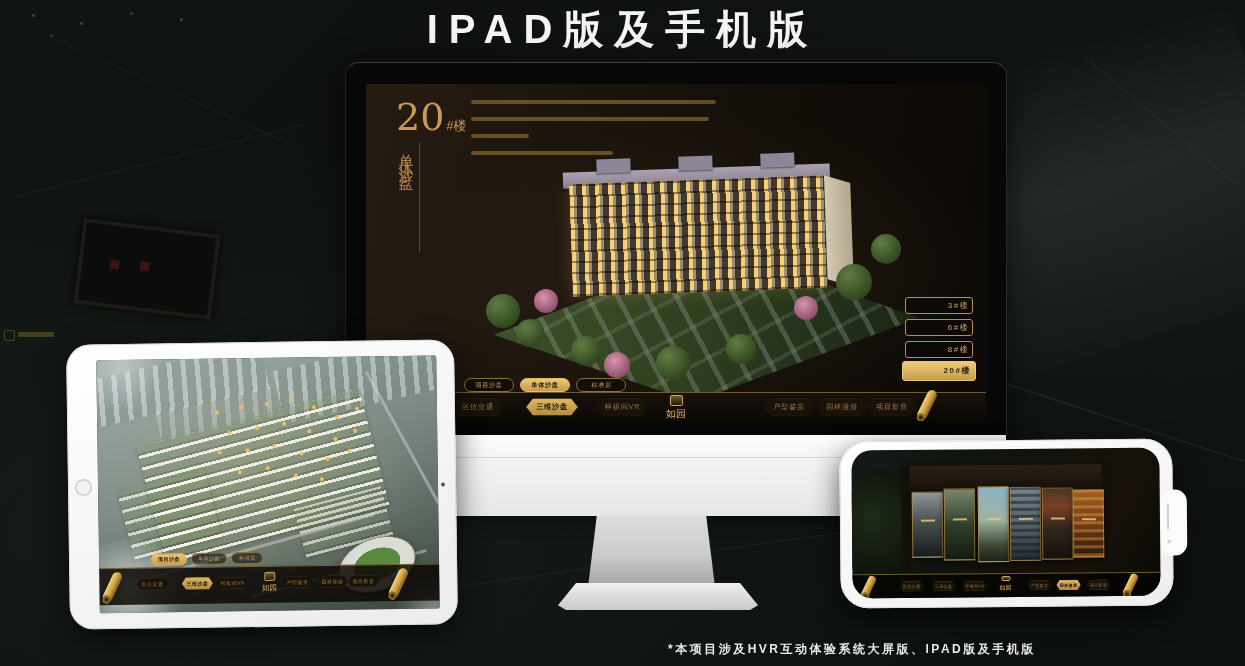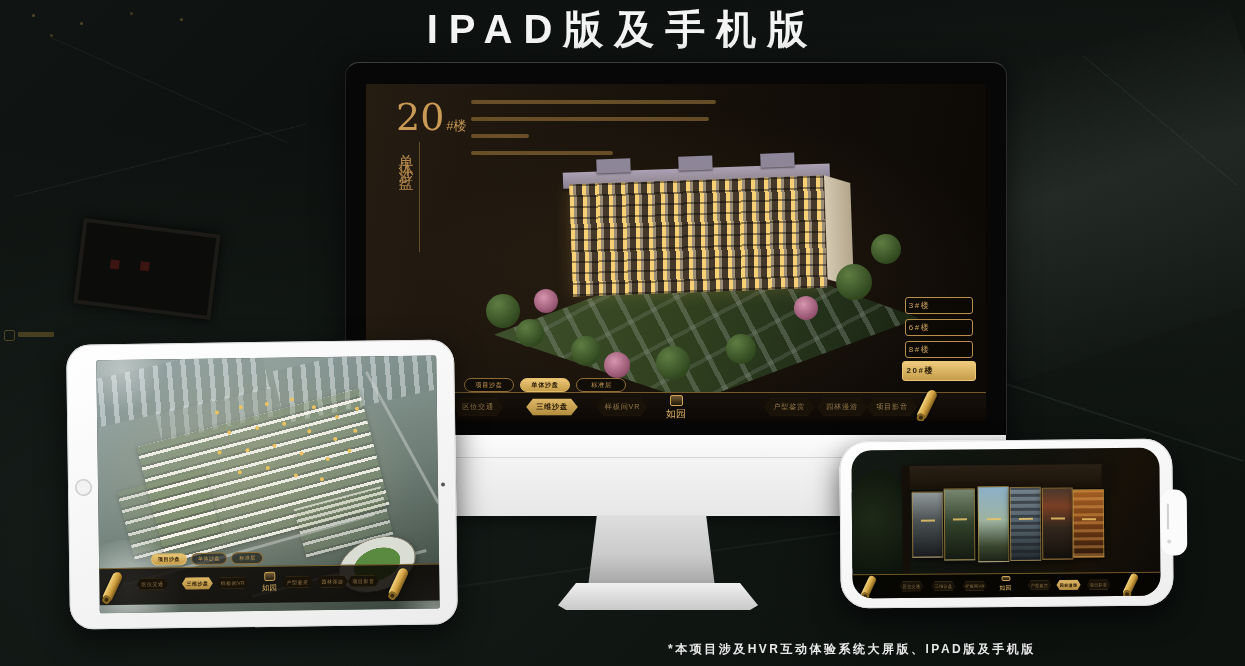--- a/index.html
+++ b/index.html
@@ -93,21 +93,21 @@
     background-color:#6e5f4a;
     background-image:
       repeating-linear-gradient(0deg,rgba(0,0,0,.40) 0 2px,transparent 2px 11px),
       repeating-linear-gradient(90deg,rgba(255,214,120,.95) 0 4px,rgba(238,228,206,.35) 4px 7px,rgba(44,35,25,.65) 7px 13px);
     box-shadow:0 0 18px rgba(255,200,110,.18);}
   .model-endwall{position:absolute;right:-26px;top:4px;width:26px;height:104px;transform:skewY(18deg);
     background:linear-gradient(90deg,#d5c9b2,#b3a68c);}
   .tree{position:absolute;border-radius:50%;background:radial-gradient(circle at 35% 30%,#5f7d43,#31481f 72%);}
   .tree.pink{background:radial-gradient(circle at 40% 35%,#d795ae,#8d4c68 75%);}
   
-  .floor-btn{position:absolute;left:539px;width:66px;height:15px;display:flex;align-items:center;justify-content:flex-start;
+  .floor-btn{position:absolute;left:539px;width:66px;height:15px;display:flex;align-items:center;justify-content:flex-end;
     border:1px solid #b9904a;border-radius:3px;color:#cda35c;background:rgba(8,6,3,.45);}
   .floor-btn .t{font-size:10px;letter-spacing:2px;transform:scale(.8);}
   .floor-btn.on{left:536px;width:72px;height:18px;border-color:#ecc877;
     background:linear-gradient(180deg,#eecb7c,#c69d4a);color:#2a1d07;font-weight:bold;}
   
   .m-subtabs .subtab{width:48px;height:12px;top:294px;}
   .m-subtabs .subtab .t{transform:scale(.62);}
   .m-nav{top:308px;height:29px;}
   .m-nav .nav-item{width:60px;height:18px;top:5px;}
   .m-nav .nav-item .t{transform:scale(.72);}

